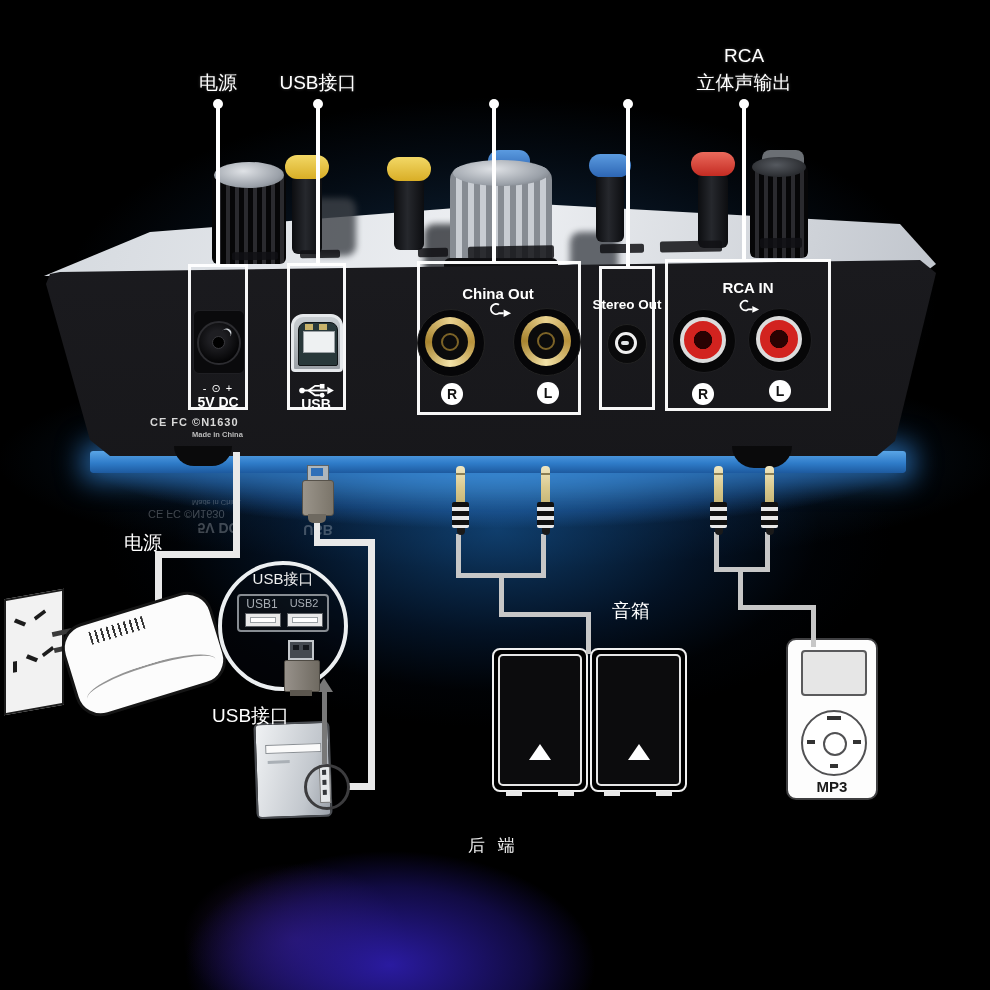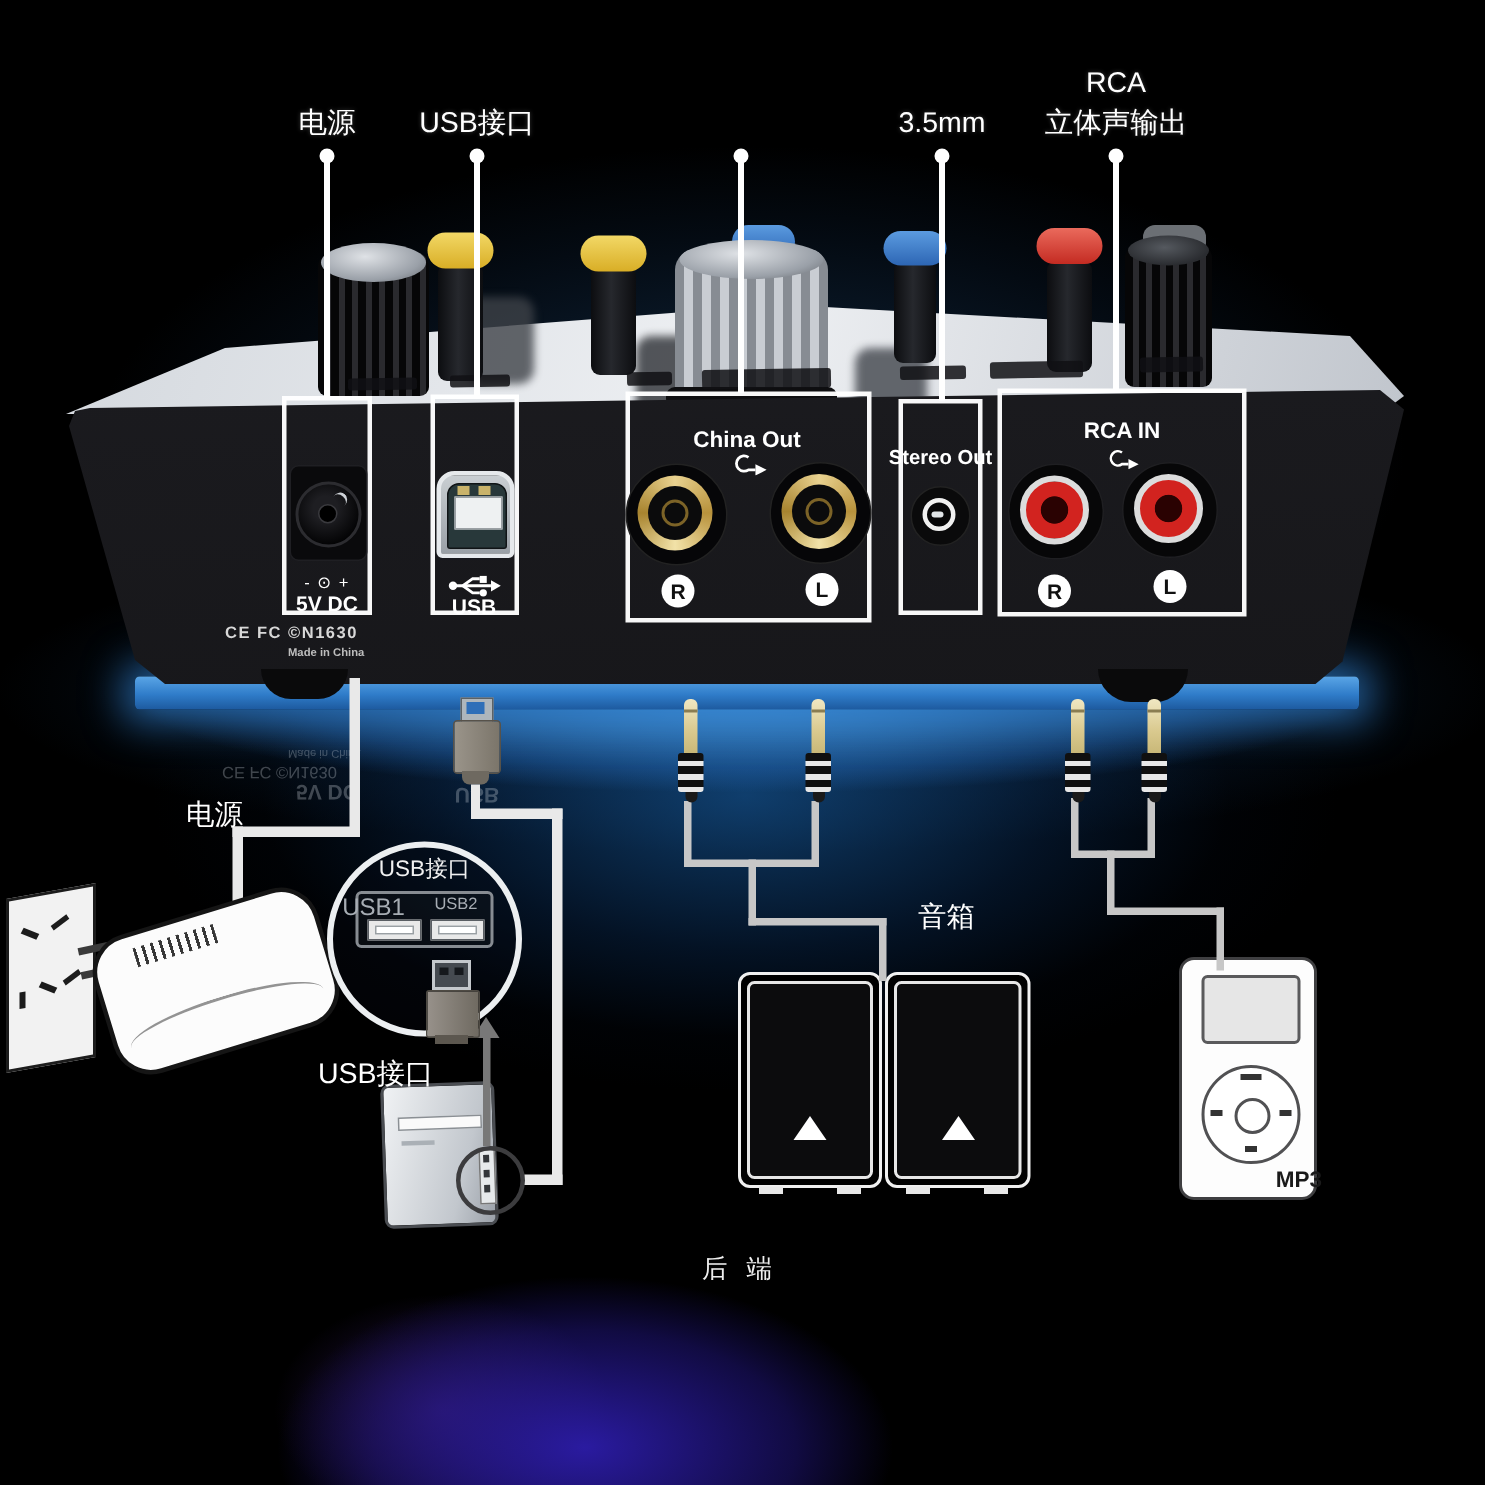--- a/index.html
+++ b/index.html
@@ -184,21 +184,20 @@
 
   <div class="a callout tc" style="left:168px;top:44px;width:100px;height:52px;">
     <div></div>
     <div>电源</div>
   </div>
   <div class="a callout tc" style="left:253px;top:44px;width:130px;height:52px;">
     <div></div>
     <div>USB接口</div>
   </div>
   <div class="a callout tc" style="left:553px;top:44px;width:150px;height:52px;">
-    <div>3.5mm</div>
   </div>
   <div class="a callout tc" style="left:674px;top:44px;width:140px;height:52px;">
     <div>RCA</div>
     <div>立体声输出</div>
   </div>
   <div class="a dot" style="left:213px;top:99px;"></div>
   <div class="a dot" style="left:313px;top:99px;"></div>
   <div class="a dot" style="left:489px;top:99px;"></div>
   <div class="a dot" style="left:623px;top:99px;"></div>
   <div class="a dot" style="left:739px;top:99px;"></div>
@@ -231,21 +230,21 @@
   <div class="a" style="left:302px;top:480px;width:30px;height:34px;background:linear-gradient(90deg,#9a948a,#7b756a);border:1px solid #57524a;border-radius:3px;z-index:8;"></div>
   <div class="a" style="left:308px;top:514px;width:18px;height:9px;background:#6e6960;border-radius:0 0 5px 5px;z-index:8;"></div>
   <div class="a path" style="left:314px;top:523px;width:6px;height:22px;"></div>
   <div class="a path" style="left:314px;top:539px;width:61px;height:7px;"></div>
   <div class="a path" style="left:368px;top:539px;width:7px;height:251px;"></div>
   <div class="a path" style="left:349px;top:783px;width:26px;height:7px;"></div>
 
   <div class="a" style="left:218px;top:561px;width:130px;height:130px;border:4px solid #eceff1;border-radius:50%;background:rgba(5,10,18,.35);box-sizing:border-box;z-index:8;"></div>
   <div class="a tc" style="left:238px;top:570px;width:90px;font-size:15px;color:#f0f0f0;z-index:9;">USB接口</div>
   <div class="a" style="left:237px;top:594px;width:92px;height:38px;border:2px solid #878c92;border-radius:4px;background:rgba(20,24,30,.4);box-sizing:border-box;z-index:9;"></div>
-  <div class="a tc" style="left:228px;top:597px;width:42px;font-size:16px;color:#a7adb4;z-index:9;">USB1</div>
+  <div class="a tc" style="left:241px;top:597px;width:42px;font-size:12px;color:#a7adb4;z-index:9;">USB1</div>
   <div class="a tc" style="left:283px;top:597px;width:42px;font-size:11px;color:#a7adb4;z-index:9;">USB2</div>
   <div class="a" style="left:245px;top:613px;width:34px;height:12px;background:#e9e9e9;border:1px solid #5a5e63;z-index:9;">
       <div class="a" style="left:4px;top:3px;width:24px;height:4px;background:#fff;border:1px solid #9aa0a4;"></div>
     </div>
   <div class="a" style="left:287px;top:613px;width:34px;height:12px;background:#e9e9e9;border:1px solid #5a5e63;z-index:9;">
       <div class="a" style="left:4px;top:3px;width:24px;height:4px;background:#fff;border:1px solid #9aa0a4;"></div>
     </div>
   <div class="a" style="left:288px;top:640px;width:26px;height:20px;border:2px solid #c4c8cc;background:#454a50;box-sizing:border-box;z-index:9;"></div>
   <div class="a" style="left:293px;top:645px;width:6px;height:5px;background:#15181c;z-index:9;"></div>
   <div class="a" style="left:303px;top:645px;width:6px;height:5px;background:#15181c;z-index:9;"></div>
@@ -324,18 +323,18 @@
 
   <div class="a" style="left:786px;top:638px;width:92px;height:162px;background:#fdfdfd;border:2px solid #3f3f41;border-radius:10px;box-sizing:border-box;z-index:7;">
     <div class="a" style="left:13px;top:10px;width:62px;height:42px;background:#e6e6e6;border:2px solid #5a5a5c;border-radius:4px;"></div>
     <div class="a" style="left:13px;top:70px;width:62px;height:62px;border:2px solid #515153;border-radius:50%;background:#fff;">
       <div class="a" style="left:20px;top:20px;width:20px;height:20px;border:2px solid #515153;border-radius:50%;"></div>
       <div class="a" style="left:24px;top:4px;width:14px;height:4px;background:#333;"></div>
       <div class="a" style="left:4px;top:28px;width:8px;height:4px;background:#333;"></div>
       <div class="a" style="left:50px;top:28px;width:8px;height:4px;background:#333;"></div>
       <div class="a" style="left:27px;top:52px;width:8px;height:4px;background:#333;"></div>
     </div>
-    <div class="a tc" style="left:0;top:138px;width:88px;font-size:15px;font-weight:bold;color:#1a1a1a;padding-left:34px;">MP3</div>
+    <div class="a tc" style="left:0;top:138px;width:88px;font-size:15px;font-weight:bold;color:#1a1a1a;">MP3</div>
   </div>
 
   <div class="a" style="left:468px;top:834px;width:140px;font-size:17px;color:#eee;letter-spacing:4px;z-index:9;">后 端</div>
 
 </div>
 
 </body></html>

